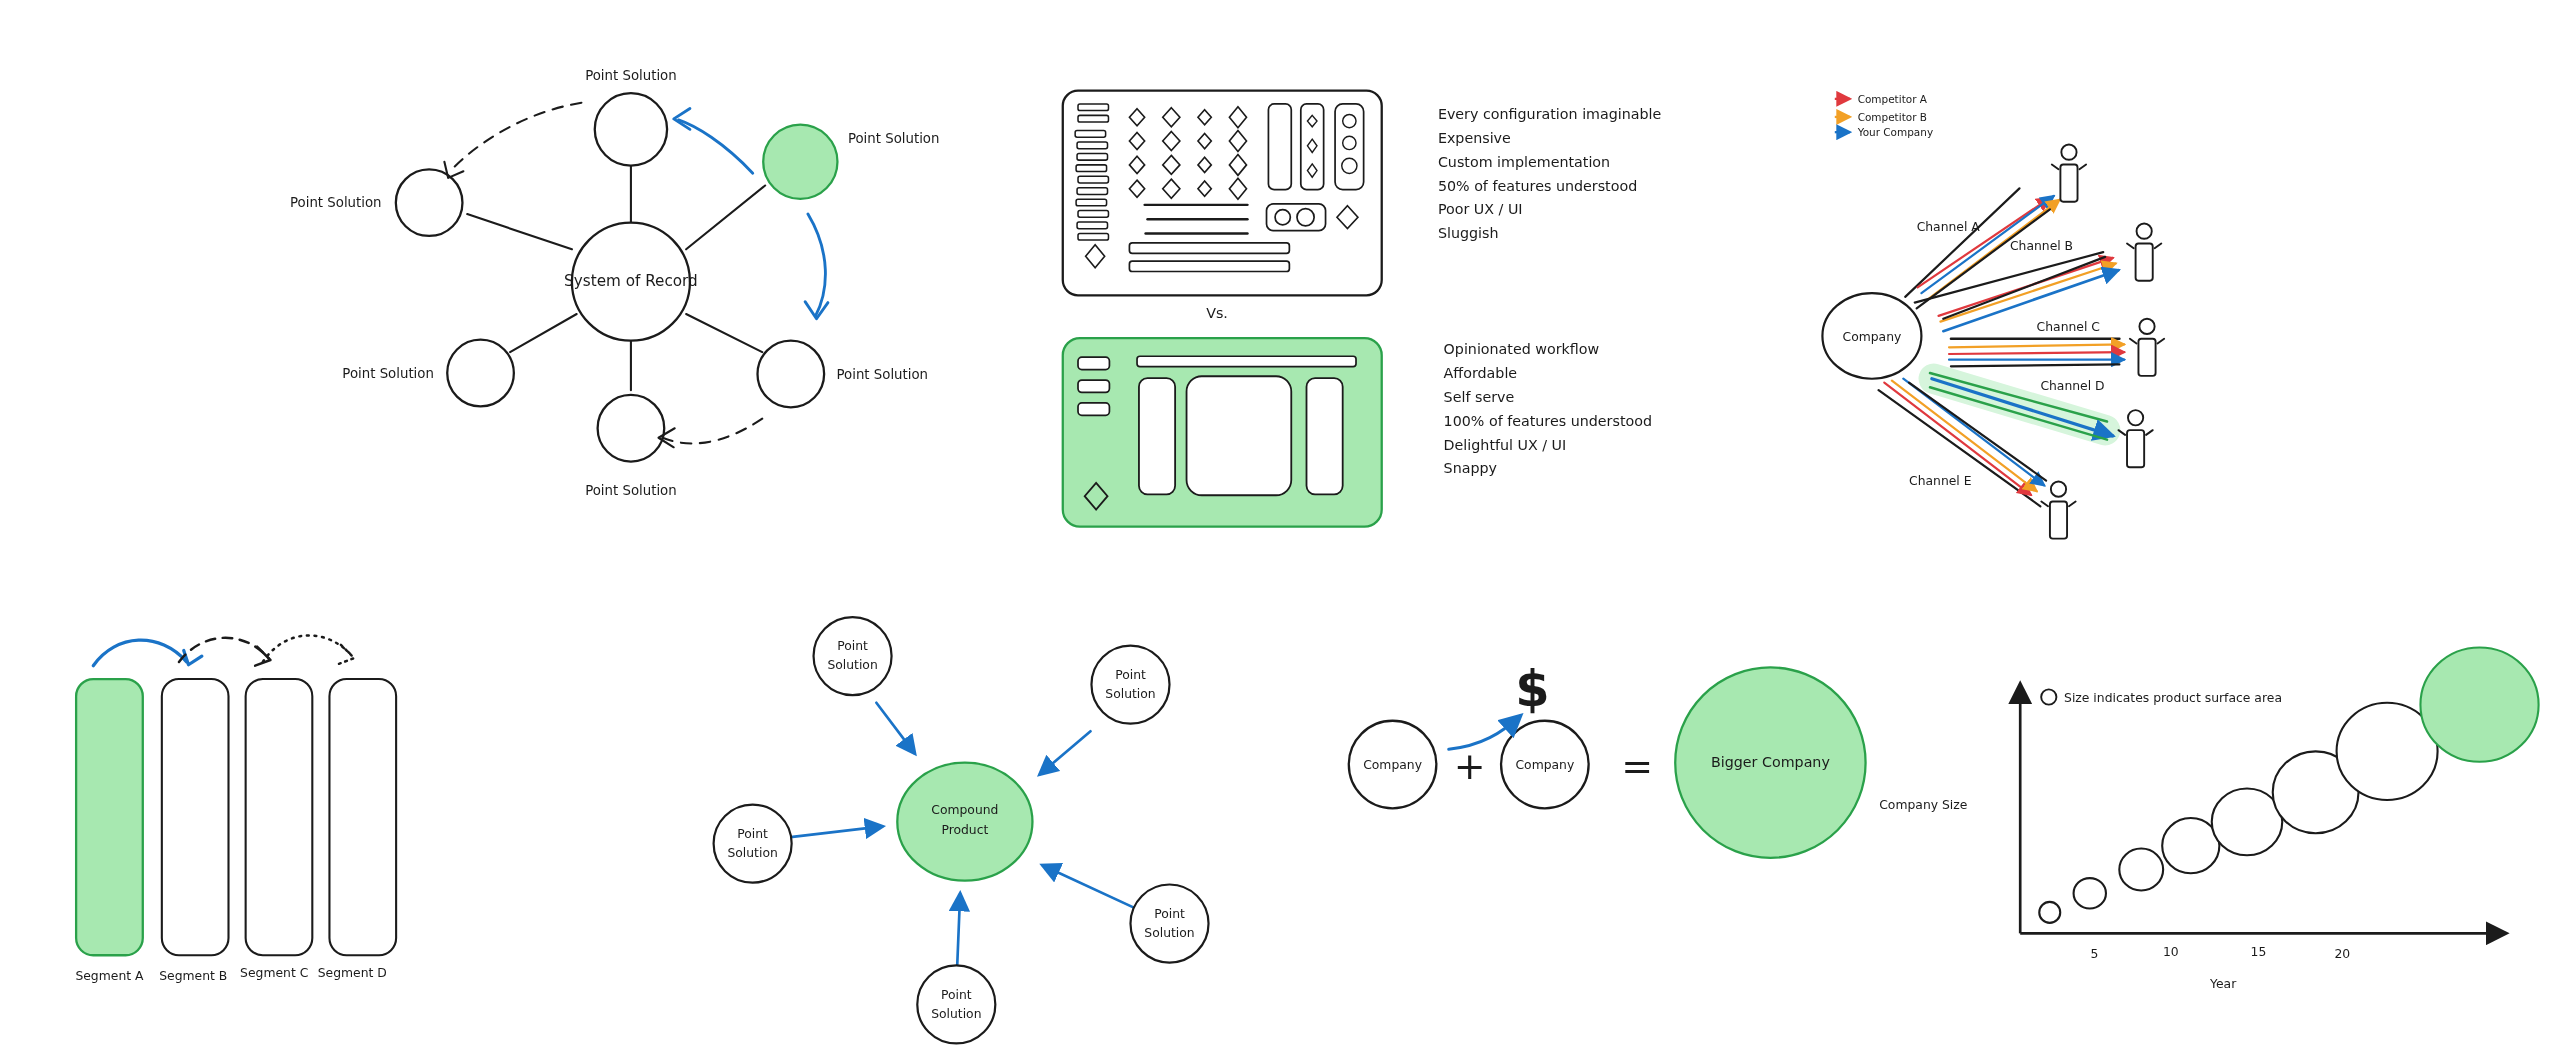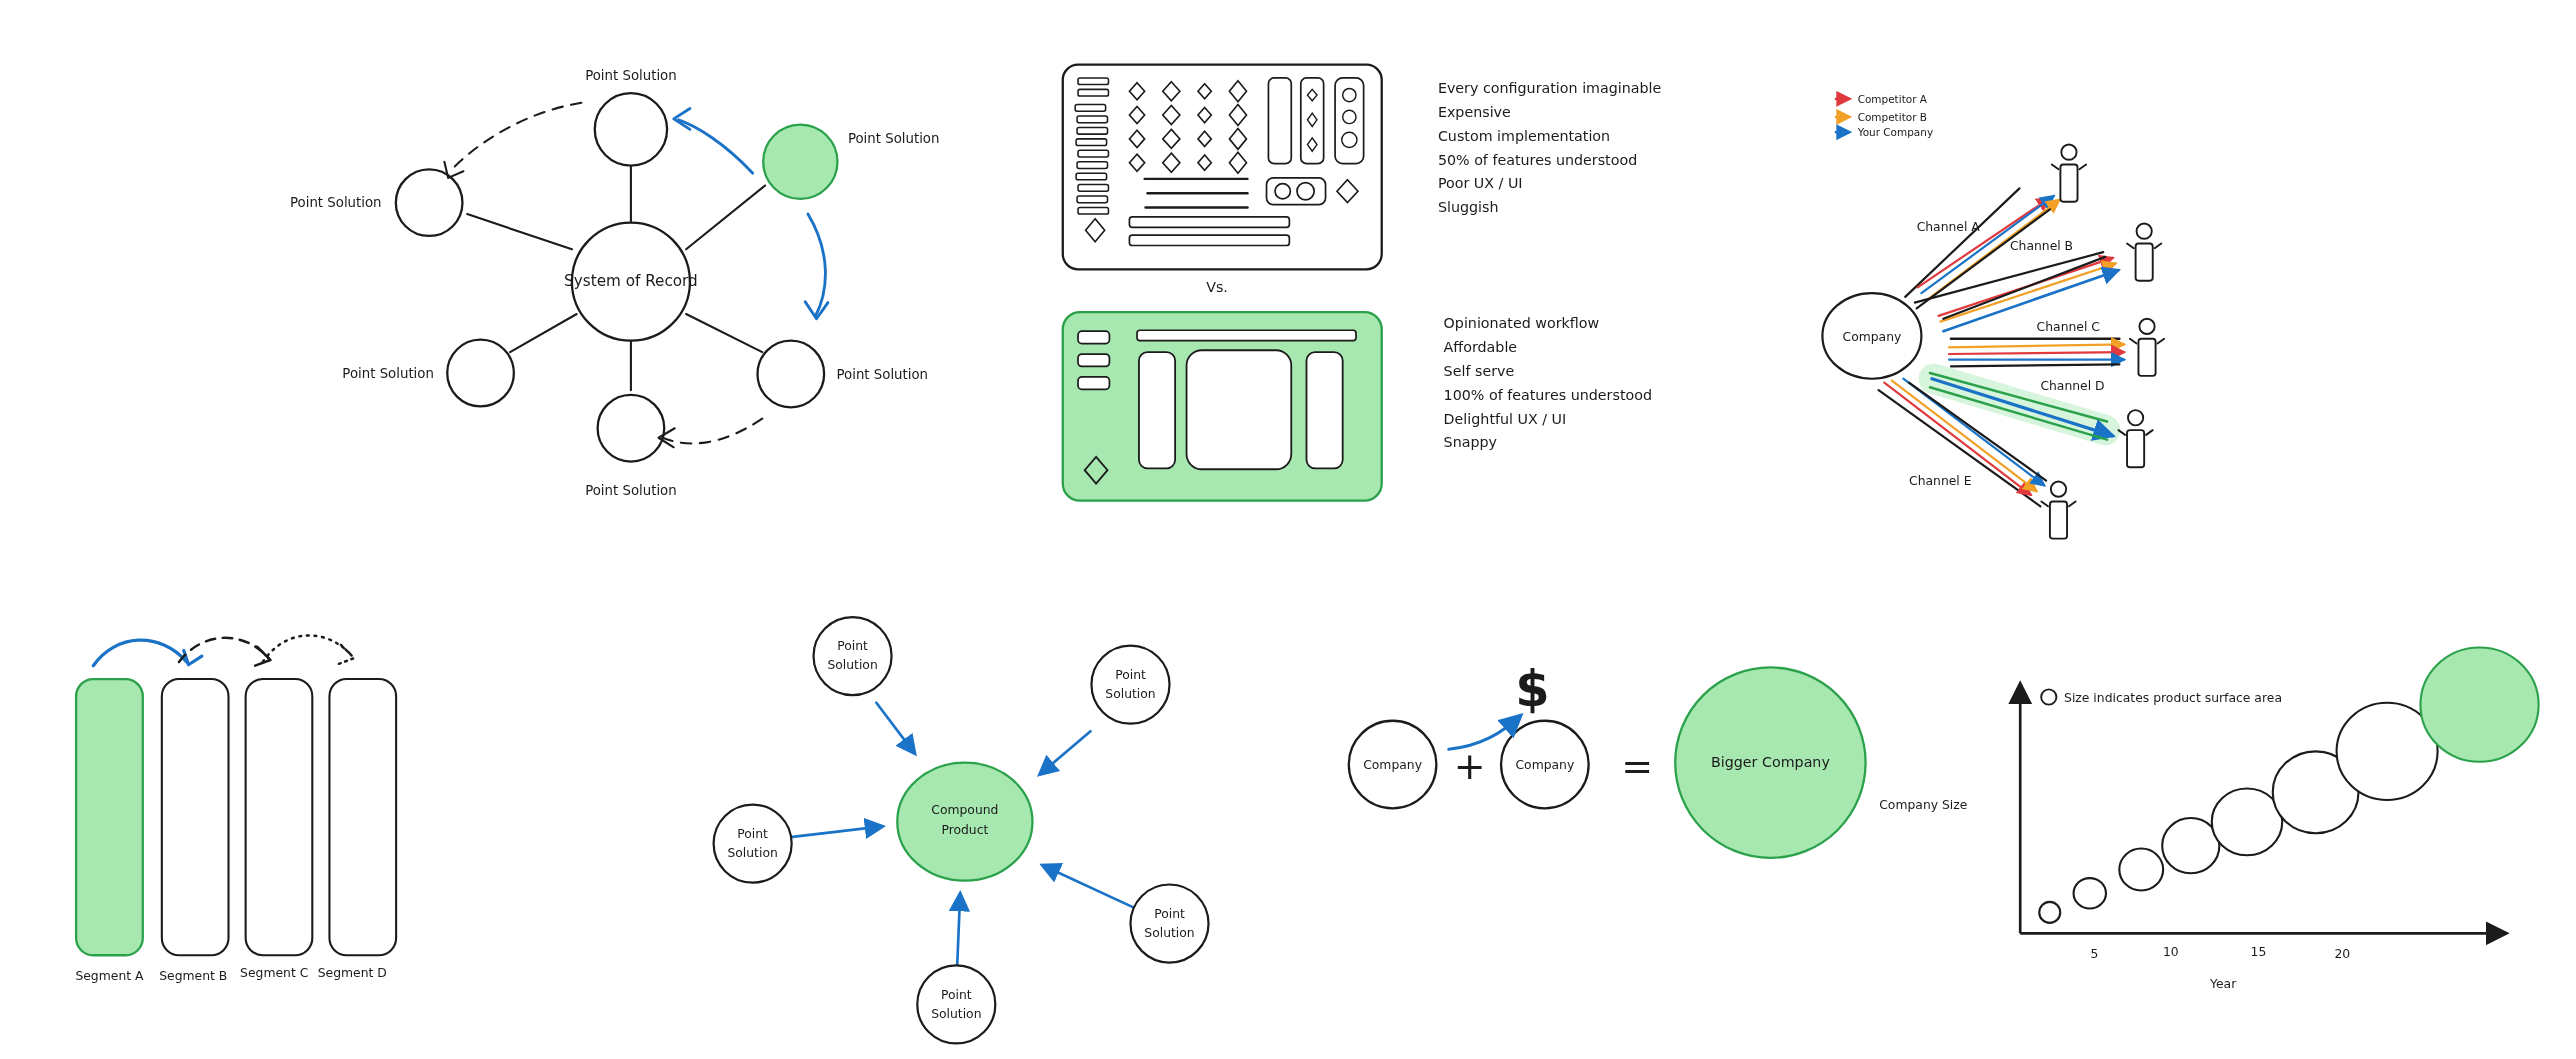--- a/index.html
+++ b/index.html
@@ -62,21 +62,21 @@
     <path d="M490,142 C460,110 430,92 412,86"></path>
     <path d="M548,185 C572,225 570,265 556,292"></path>
   </g>
   <g fill="none" stroke="#1a73c7" stroke-width="3" stroke-linecap="round" stroke-linejoin="round">
     <path d="M424,74 L407,85 L424,96"></path>
     <path d="M545,277 L557,295 L569,278"></path>
   </g>
 </svg>
 </div>
 
-<div class="panel" style="left:1057px;top:57px;width:857px;height:457px;">
+<div class="panel" style="left:1057px;top:83px;width:857px;height:457px;">
 <svg width="857" height="457" viewBox="0 0 900 480">
 
   <g>
     <rect x="6" y="8" width="335" height="215" rx="16" fill="#fff" stroke="#1b1b1b" stroke-width="2.4"></rect>
     <g fill="#fff" stroke="#1b1b1b" stroke-width="1.6">
       <rect x="22" y="22" width="32" height="7" rx="2"></rect>
           <rect x="22" y="34" width="32" height="7" rx="2"></rect>
       <rect x="19" y="50" width="32" height="7" rx="2"></rect>
           <rect x="21" y="62" width="32" height="7" rx="2"></rect>
       <rect x="21" y="74" width="32" height="7" rx="2"></rect>

